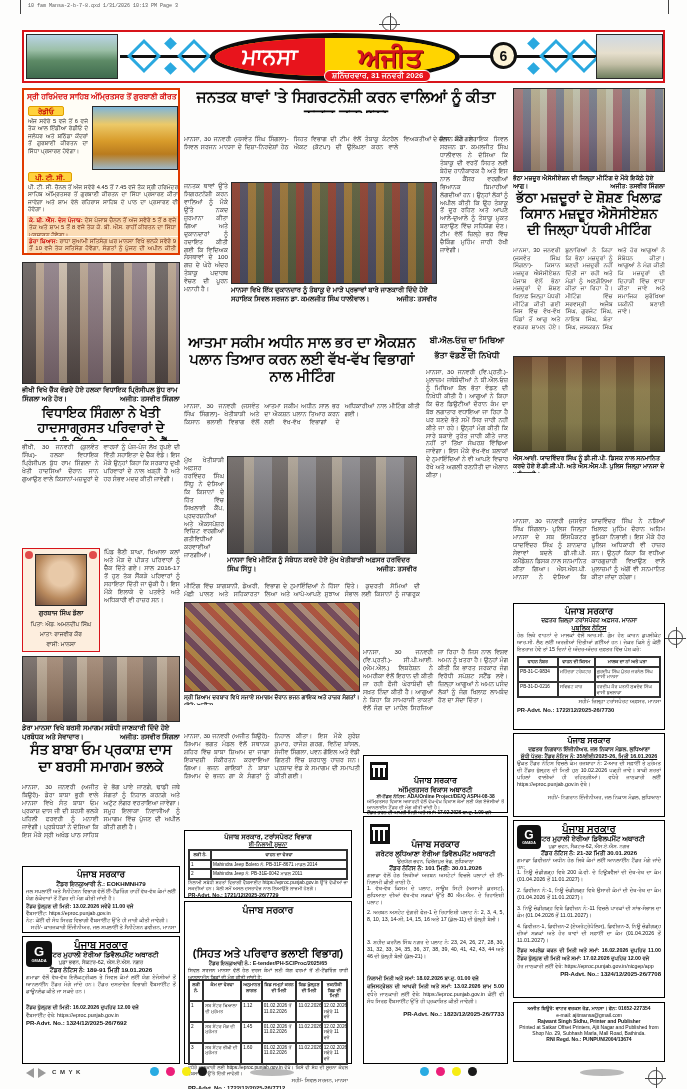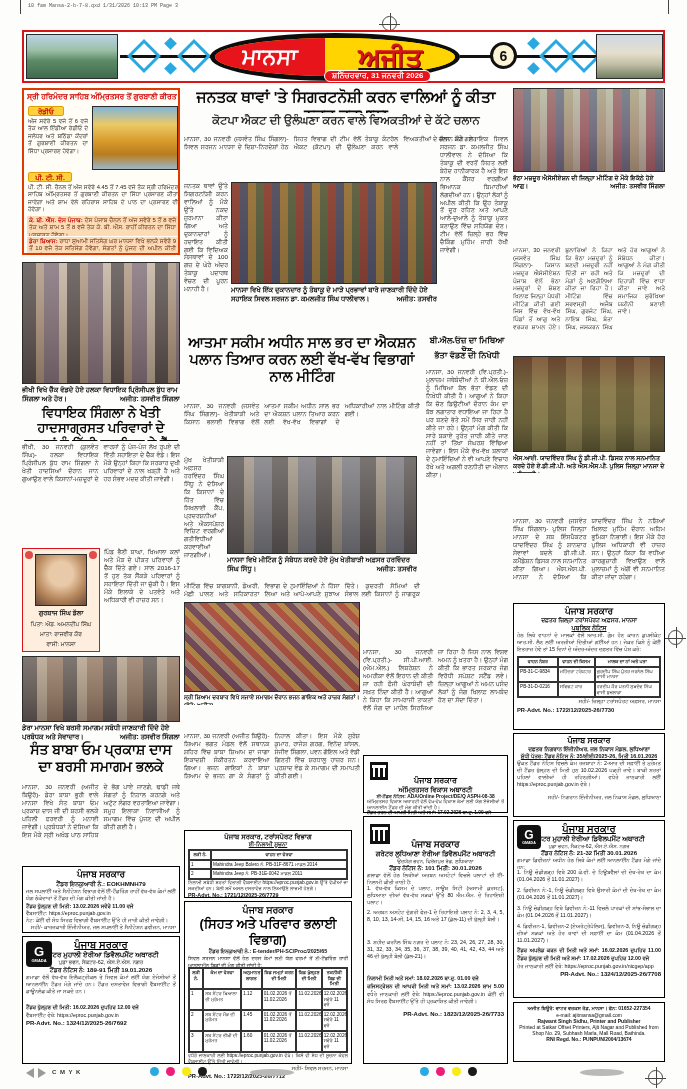--- a/index.html
+++ b/index.html
@@ -69,21 +69,21 @@
     <div class="abs" style="left:96px;top:23px;width:112px;height:3px;background:#111;"></div>
     <div class="diam" style="left:108px;top:12px;width:24px;height:24px;"></div>
     <div class="diamf" style="left:142px;top:7px;width:9px;height:9px;"></div>
     <div class="diamf" style="left:142px;top:32px;width:9px;height:9px;"></div>
     <div class="diam" style="left:158px;top:12px;width:24px;height:24px;"></div>
 
     <div class="abs" style="left:186px;top:1px;width:250px;height:48px;border:5px solid #0d0d0d;border-radius:50%;overflow:hidden;display:flex;background:#ffd400;">
       <div style="width:46%;height:100%;background:#e8141c;display:flex;align-items:center;justify-content:center;">
         <span style="color:#fff;font-weight:bold;font-size:22px;transform:skewX(-5deg);white-space:nowrap;">ਮਾਨਸਾ</span>
       </div>
-      <div style="width:54%;height:100%;background:#ffd400;display:flex;align-items:center;justify-content:center;text-decoration:underline;">
+      <div style="width:54%;height:100%;background:#ffd400;display:flex;align-items:center;justify-content:center;">
         <span style="color:#d7141a;font-weight:bold;font-size:26px;white-space:nowrap;text-shadow:1px 1px 0 #7a0000;">ਅਜੀਤ</span>
       </div>
     </div>
     <div class="abs" style="left:300px;top:38px;background:#e8141c;border:1px solid #fff;border-radius:7px;padding:0 7px;height:12px;display:flex;align-items:center;">
       <span style="color:#fff;font-weight:bold;font-size:7.8px;white-space:nowrap;">ਸ਼ਨਿੱਚਰਵਾਰ, 31 ਜਨਵਰੀ 2026</span>
     </div>
 
     <div class="abs" style="left:436px;top:23px;width:158px;height:3px;background:#111;"></div>
     <div class="abs" style="left:466px;top:10px;width:27px;height:27px;border:3px solid #111;border-radius:50%;background:#fdf3d7;display:flex;align-items:center;justify-content:center;">
       <span style="font-weight:bold;font-size:14px;color:#111;">6</span>
@@ -158,21 +158,20 @@
     <div class="gov clip" style="font-size:7px;">ਗਰੇਟਰ ਮੁਹਾਲੀ ਏਰੀਆ ਡਿਵੈਲਪਮੈਂਟ ਅਥਾਰਟੀ</div>
     <div class="ctr clip" style="font-size:5.4px;">ਪੁਡਾ ਭਵਨ, ਸੈਕਟਰ-62, ਐਸ.ਏ.ਐਸ. ਨਗਰ</div>
     <div class="ref clip" style="font-size:6.2px;">ਟੈਂਡਰ ਨੋਟਿਸ ਨੰ: 189-91 ਮਿਤੀ 19.01.2026</div>
     <div class="tiny clip" style="height:30px;">ਗਮਾਡਾ ਵੱਲੋਂ ਵੱਖ-ਵੱਖ ਇਲੈਕਟ੍ਰੀਕਲ ਤੇ ਸਿਵਲ ਕੰਮਾਂ ਲਈ ਯੋਗ ਏਜੰਸੀਆਂ ਤੋਂ ਆਨਲਾਈਨ ਟੈਂਡਰ ਮੰਗੇ ਜਾਂਦੇ ਹਨ। ਟੈਂਡਰ ਦਸਤਾਵੇਜ਼ ਵਿਭਾਗੀ ਵੈੱਬਸਾਈਟ ਤੋਂ ਡਾਊਨਲੋਡ ਕੀਤੇ ਜਾ ਸਕਦੇ ਹਨ।</div>
     <div class="tiny clip" style="font-weight:bold;height:8px;">ਟੈਂਡਰ ਖੁੱਲ੍ਹਣ ਦੀ ਮਿਤੀ: 16.02.2026 ਦੁਪਹਿਰ 12.00 ਵਜੇ</div>
     <div class="tiny clip" style="height:8px;">ਵੈੱਬਸਾਈਟ ਵੇਖੋ: https://eproc.punjab.gov.in</div>
     <div class="pr clip" style="font-size:6px;">PR-Advt. No.: 1324/12/2025-26/7692</div>
   </div>
 
   <div class="abs clip hl" style="left:184px;top:88px;width:324px;height:25px;font-size:15.5px;">ਜਨਤਕ ਥਾਵਾਂ 'ਤੇ ਸਿਗਰਟਨੋਸ਼ੀ ਕਰਨ ਵਾਲਿਆਂ ਨੂੰ ਕੀਤਾ ਨਕਦ ਜੁਰਮਾਨਾ</div>
-  <div class="abs clip hl" style="left:184px;top:114px;width:324px;height:18px;font-size:11.5px;color:#2e2e2e;">ਕੋਟਪਾ ਐਕਟ ਦੀ ਉਲੰਘਣਾ ਕਰਨ ਵਾਲੇ ਵਿਅਕਤੀਆਂ ਦੇ ਕੱਟੇ ਚਲਾਨ</div>
   <div class="abs clip jtxt cols3" style="left:184px;top:135px;width:324px;height:45px;font-size:6.2px;">ਮਾਨਸਾ, 30 ਜਨਵਰੀ (ਜਸਵੰਤ ਸਿੰਘ ਸਿੰਗਲਾ)- ਸਿਵਲ ਸਰਜਨ ਮਾਨਸਾ ਦੇ ਦਿਸ਼ਾ-ਨਿਰਦੇਸ਼ਾਂ ਹੇਠ ਸਿਹਤ ਵਿਭਾਗ ਦੀ ਟੀਮ ਵੱਲੋਂ ਤੰਬਾਕੂ ਕੰਟਰੋਲ ਐਕਟ (ਕੋਟਪਾ) ਦੀ ਉਲੰਘਣਾ ਕਰਨ ਵਾਲੇ ਵਿਅਕਤੀਆਂ ਦੇ ਚਲਾਨ ਕੱਟੇ ਗਏ।</div>
   <div class="abs clip jtxt" style="left:184px;top:182px;width:44px;height:146px;font-size:6.2px;">ਜਨਤਕ ਥਾਵਾਂ ਉੱਤੇ ਸਿਗਰਟਨੋਸ਼ੀ ਕਰਨ ਵਾਲਿਆਂ ਨੂੰ ਮੌਕੇ ਉੱਤੇ ਨਕਦ ਜੁਰਮਾਨਾ ਕੀਤਾ ਗਿਆ ਅਤੇ ਦੁਕਾਨਦਾਰਾਂ ਨੂੰ ਹਦਾਇਤ ਕੀਤੀ ਗਈ ਕਿ ਵਿਦਿਅਕ ਸੰਸਥਾਵਾਂ ਦੇ 100 ਗਜ਼ ਦੇ ਘੇਰੇ ਅੰਦਰ ਤੰਬਾਕੂ ਪਦਾਰਥ ਵੇਚਣ ਦੀ ਪੂਰਨ ਮਨਾਹੀ ਹੈ।</div>
   <div class="abs photo ph-shop" style="left:231px;top:182px;width:206px;height:102px;"></div>
   <div class="abs clip cap" style="left:231px;top:286px;width:206px;height:26px;">
     <span>ਮਾਨਸਾ ਵਿਖੇ ਇੱਕ ਦੁਕਾਨਦਾਰ ਨੂੰ ਤੰਬਾਕੂ ਦੇ ਮਾੜੇ ਪ੍ਰਭਾਵਾਂ ਬਾਰੇ ਜਾਣਕਾਰੀ ਦਿੰਦੇ ਹੋਏ ਸਹਾਇਕ ਸਿਵਲ ਸਰਜਨ ਡਾ. ਕਮਲਜੀਤ ਸਿੰਘ ਧਾਲੀਵਾਲ।</span>
     <span class="cr">ਅਜੀਤ: ਤਸਵੀਰ</span>
   </div>
   <div class="abs clip jtxt" style="left:440px;top:135px;width:68px;height:193px;font-size:6.2px;">ਇਸ ਮੌਕੇ ਸਹਾਇਕ ਸਿਵਲ ਸਰਜਨ ਡਾ. ਕਮਲਜੀਤ ਸਿੰਘ ਧਾਲੀਵਾਲ ਨੇ ਦੱਸਿਆ ਕਿ ਤੰਬਾਕੂ ਦੀ ਵਰਤੋਂ ਸਿਹਤ ਲਈ ਬੇਹੱਦ ਹਾਨੀਕਾਰਕ ਹੈ ਅਤੇ ਇਸ ਨਾਲ ਕੈਂਸਰ ਵਰਗੀਆਂ ਭਿਆਨਕ ਬਿਮਾਰੀਆਂ ਲੱਗਦੀਆਂ ਹਨ। ਉਨ੍ਹਾਂ ਲੋਕਾਂ ਨੂੰ ਅਪੀਲ ਕੀਤੀ ਕਿ ਉਹ ਤੰਬਾਕੂ ਤੋਂ ਦੂਰ ਰਹਿਣ ਅਤੇ ਆਪਣੇ ਆਲੇ-ਦੁਆਲੇ ਨੂੰ ਤੰਬਾਕੂ ਮੁਕਤ ਬਣਾਉਣ ਵਿੱਚ ਸਹਿਯੋਗ ਦੇਣ। ਟੀਮ ਵੱਲੋਂ ਜ਼ਿਲ੍ਹੇ ਭਰ ਵਿੱਚ ਚੈਕਿੰਗ ਮੁਹਿੰਮ ਜਾਰੀ ਰੱਖੀ ਜਾਵੇਗੀ।</div>
 
   <div class="abs clip hl" style="left:184px;top:334px;width:236px;height:48px;font-size:14.5px;">ਆਤਮਾ ਸਕੀਮ ਅਧੀਨ ਸਾਲ ਭਰ ਦਾ ਐਕਸ਼ਨ ਪਲਾਨ ਤਿਆਰ ਕਰਨ ਲਈ ਵੱਖ-ਵੱਖ ਵਿਭਾਗਾਂ ਨਾਲ ਮੀਟਿੰਗ</div>
@@ -203,21 +202,21 @@
       <div>Mahindra Jeep Bolero ਨੰ. PB-31F-8671 ਮਾਡਲ 2014</div>
       <div>2</div>
       <div>Mahindra Jeep ਨੰ. PB-31E-0042 ਮਾਡਲ 2011</div>
     </div>
     <div class="tiny clip" style="height:12px;font-size:4.8px;">ਨਿਲਾਮੀ ਸਬੰਧੀ ਸ਼ਰਤਾਂ ਵਿਭਾਗੀ ਵੈੱਬਸਾਈਟ https://eproc.punjab.gov.in ਉੱਤੇ ਵੇਖੀਆਂ ਜਾ ਸਕਦੀਆਂ ਹਨ। ਬੋਲੀ ਸਮੇਂ ਅਸਲ ਦਸਤਾਵੇਜ਼ ਨਾਲ ਲਿਆਉਣੇ ਲਾਜ਼ਮੀ ਹੋਣਗੇ।</div>
     <div class="pr clip" style="font-size:5.4px;">PR-Advt. No.: 1721/12/2025-26/7729</div>
   </div>
 
   <div class="abs notice" style="left:184px;top:901px;width:168px;height:163px;">
     <div class="gov clip" style="font-size:9.5px;">ਪੰਜਾਬ ਸਰਕਾਰ</div>
-    <div class="gov clip" style="font-size:13px;">(ਸਿਹਤ ਅਤੇ ਪਰਿਵਾਰ ਭਲਾਈ ਵਿਭਾਗ)</div>
+    <div class="gov clip" style="font-size:11px;margin-top:31px;">(ਸਿਹਤ ਅਤੇ ਪਰਿਵਾਰ ਭਲਾਈ ਵਿਭਾਗ)</div>
     <div class="ctr clip" style="font-size:5.4px;font-weight:bold;">ਟੈਂਡਰ ਇਨਕੁਆਰੀ ਨੰ.: E-tender/PH-SC/Proc/2025/65</div>
     <div class="tiny clip" style="height:12px;font-size:5px;">ਸਿਵਲ ਸਰਜਨ ਮਾਨਸਾ ਵੱਲੋਂ ਹੇਠ ਦਰਜ ਕੰਮਾਂ ਲਈ ਯੋਗ ਫਰਮਾਂ ਤੋਂ ਈ-ਟੈਂਡਰਿੰਗ ਰਾਹੀਂ ਆਨਲਾਈਨ ਬਿਡਾਂ ਦੀ ਮੰਗ ਕੀਤੀ ਜਾਂਦੀ ਹੈ:</div>
     <div class="tbl" style="grid-template-columns:9% 24% 13% 22% 16% 16%;">
       <div class="th">ਲੜੀ ਨੰ.</div>
       <div class="th">ਕੰਮ ਦਾ ਵੇਰਵਾ</div>
       <div class="th">ਅਨੁਮਾਨਤ ਲਾਗਤ</div>
       <div class="th">ਬਿਡ ਜਮ੍ਹਾਂ ਕਰਨ ਦੀ ਮਿਤੀ</div>
       <div class="th">ਬਿਡ ਖੁੱਲ੍ਹਣ ਦੀ ਮਿਤੀ</div>
       <div class="th">ਤਕਨੀਕੀ ਬਿਡ ਦੀ ਮਿਤੀ</div>
       <div>1</div>
@@ -271,20 +270,21 @@
     <div class="tiny clip" style="font-weight:bold;height:8px;">ਰਜਿਸਟ੍ਰੇਸ਼ਨ ਦੀ ਆਖਰੀ ਮਿਤੀ ਅਤੇ ਸਮਾਂ: 13.02.2026 ਸ਼ਾਮ 5.00 ਵਜੇ</div>
     <div class="tiny clip" style="height:20px;">ਵਧੇਰੇ ਜਾਣਕਾਰੀ ਲਈ ਵੇਖੋ: https://eproc.punjab.gov.in ਕੋਈ ਵੀ ਸੋਧ ਸਿਰਫ਼ ਵੈੱਬਸਾਈਟ ਉੱਤੇ ਹੀ ਪ੍ਰਕਾਸ਼ਿਤ ਕੀਤੀ ਜਾਵੇਗੀ।</div>
     <div class="pr clip" style="font-size:6px;text-align:right;">PR-Advt. No.: 1823/12/2025-26/7733</div>
   </div>
 
   <div class="abs photo ph-garland" style="left:513px;top:88px;width:152px;height:84px;"></div>
   <div class="abs clip cap" style="left:513px;top:174px;width:152px;height:15px;font-size:6.2px;">
     <span>ਭੱਠਾ ਮਜ਼ਦੂਰ ਐਸੋਸੀਏਸ਼ਨ ਦੀ ਜਿਲ੍ਹਾ ਮੀਟਿੰਗ ਦੇ ਮੌਕੇ ਇਕੱਠੇ ਹੋਏ ਆਗੂ।</span>
     <span class="cr">ਅਜੀਤ: ਤਸਵੀਰ ਸਿੰਗਲਾ</span>
   </div>
+  <div class="abs clip hl" style="left:513px;top:190px;width:152px;height:55px;font-size:13.5px;">ਭੱਠਾ ਮਜ਼ਦੂਰਾਂ ਦੇ ਸ਼ੋਸ਼ਣ ਖਿਲਾਫ਼ ਕਿਸਾਨ ਮਜ਼ਦੂਰ ਐਸੋਸੀਏਸ਼ਨ ਦੀ ਜਿਲ੍ਹਾ ਪੱਧਰੀ ਮੀਟਿੰਗ</div>
   <div class="abs clip jtxt cols3" style="left:513px;top:247px;width:152px;height:106px;font-size:6px;">ਮਾਨਸਾ, 30 ਜਨਵਰੀ (ਜਸਵੰਤ ਸਿੰਘ ਸਿੰਗਲਾ)- ਕਿਸਾਨ ਮਜ਼ਦੂਰ ਐਸੋਸੀਏਸ਼ਨ ਪੰਜਾਬ ਵੱਲੋਂ ਭੱਠਾ ਮਜ਼ਦੂਰਾਂ ਦੇ ਸ਼ੋਸ਼ਣ ਖਿਲਾਫ਼ ਜਿਲ੍ਹਾ ਪੱਧਰੀ ਮੀਟਿੰਗ ਕੀਤੀ ਗਈ ਜਿਸ ਵਿੱਚ ਵੱਖ-ਵੱਖ ਪਿੰਡਾਂ ਤੋਂ ਆਗੂ ਅਤੇ ਵਰਕਰ ਸ਼ਾਮਲ ਹੋਏ। ਬੁਲਾਰਿਆਂ ਨੇ ਕਿਹਾ ਕਿ ਭੱਠਾ ਮਜ਼ਦੂਰਾਂ ਨੂੰ ਬਣਦੀ ਮਜ਼ਦੂਰੀ ਨਹੀਂ ਦਿੱਤੀ ਜਾ ਰਹੀ ਅਤੇ ਮੰਗਾਂ ਨੂੰ ਅਣਗੌਲਿਆ ਕੀਤਾ ਜਾ ਰਿਹਾ ਹੈ। ਮੀਟਿੰਗ ਵਿੱਚ ਸਰਵਸ੍ਰੀ ਅਜੈਬ ਸਿੰਘ, ਗੁਰਜੰਟ ਸਿੰਘ, ਨਾਇਬ ਸਿੰਘ, ਬੰਤਾ ਸਿੰਘ, ਜਸਕਰਨ ਸਿੰਘ ਅਤੇ ਹੋਰ ਆਗੂਆਂ ਨੇ ਸੰਬੋਧਨ ਕੀਤਾ। ਆਗੂਆਂ ਨੇ ਮੰਗ ਕੀਤੀ ਕਿ ਮਜ਼ਦੂਰਾਂ ਦੀ ਦਿਹਾੜੀ ਵਿੱਚ ਵਾਧਾ ਕੀਤਾ ਜਾਵੇ ਅਤੇ ਸਮਾਜਿਕ ਸੁਰੱਖਿਆ ਯਕੀਨੀ ਬਣਾਈ ਜਾਵੇ।</div>
 
   <div class="abs photo ph-police" style="left:513px;top:356px;width:152px;height:96px;"></div>
   <div class="abs clip cap" style="left:513px;top:454px;width:152px;height:19px;font-size:6.2px;">ਐਸ.ਆਈ. ਯਾਦਵਿੰਦਰ ਸਿੰਘ ਨੂੰ ਡੀ.ਜੀ.ਪੀ. ਡਿਸਕ ਨਾਲ ਸਨਮਾਨਿਤ ਕਰਦੇ ਹੋਏ ਏ.ਡੀ.ਜੀ.ਪੀ. ਅਤੇ ਐਸ.ਐਸ.ਪੀ. ਪੁਲਿਸ ਜਿਲ੍ਹਾ ਮਾਨਸਾ ਦੇ ਅਧਿਕਾਰੀ।</div>
   <div class="abs clip jtxt cols2" style="left:513px;top:517px;width:152px;height:83px;font-size:6.2px;">ਮਾਨਸਾ, 30 ਜਨਵਰੀ (ਜਸਵੰਤ ਸਿੰਘ ਸਿੰਗਲਾ)- ਪੁਲਿਸ ਜਿਲ੍ਹਾ ਮਾਨਸਾ ਦੇ ਸਬ ਇੰਸਪੈਕਟਰ ਯਾਦਵਿੰਦਰ ਸਿੰਘ ਨੂੰ ਸ਼ਾਨਦਾਰ ਸੇਵਾਵਾਂ ਬਦਲੇ ਡੀ.ਜੀ.ਪੀ. ਕਮੈਂਡੇਸ਼ਨ ਡਿਸਕ ਨਾਲ ਸਨਮਾਨਿਤ ਕੀਤਾ ਗਿਆ। ਐਸ.ਐਸ.ਪੀ. ਮਾਨਸਾ ਨੇ ਦੱਸਿਆ ਕਿ ਯਾਦਵਿੰਦਰ ਸਿੰਘ ਨੇ ਨਸ਼ਿਆਂ ਖਿਲਾਫ਼ ਮੁਹਿੰਮ ਦੌਰਾਨ ਅਹਿਮ ਭੂਮਿਕਾ ਨਿਭਾਈ। ਇਸ ਮੌਕੇ ਹੋਰ ਪੁਲਿਸ ਅਧਿਕਾਰੀ ਵੀ ਹਾਜ਼ਰ ਸਨ। ਉਨ੍ਹਾਂ ਕਿਹਾ ਕਿ ਵਧੀਆ ਕਾਰਗੁਜ਼ਾਰੀ ਵਿਖਾਉਣ ਵਾਲੇ ਮੁਲਾਜ਼ਮਾਂ ਨੂੰ ਅੱਗੋਂ ਵੀ ਸਨਮਾਨਿਤ ਕੀਤਾ ਜਾਂਦਾ ਰਹੇਗਾ।</div>
 
   <div class="abs notice" style="left:513px;top:603px;width:152px;height:127px;">
     <div class="gov clip" style="font-size:9px;">ਪੰਜਾਬ ਸਰਕਾਰ</div>
     <div class="ctr clip" style="font-size:6px;font-weight:bold;">ਦਫ਼ਤਰ ਜ਼ਿਲ੍ਹਾ ਟਰਾਂਸਪੋਰਟ ਅਫ਼ਸਰ, ਮਾਨਸਾ</div>
     <div class="ctr clip" style="font-size:6.4px;font-weight:bold;text-decoration:underline;">ਪਬਲਿਕ ਨੋਟਿਸ</div>

